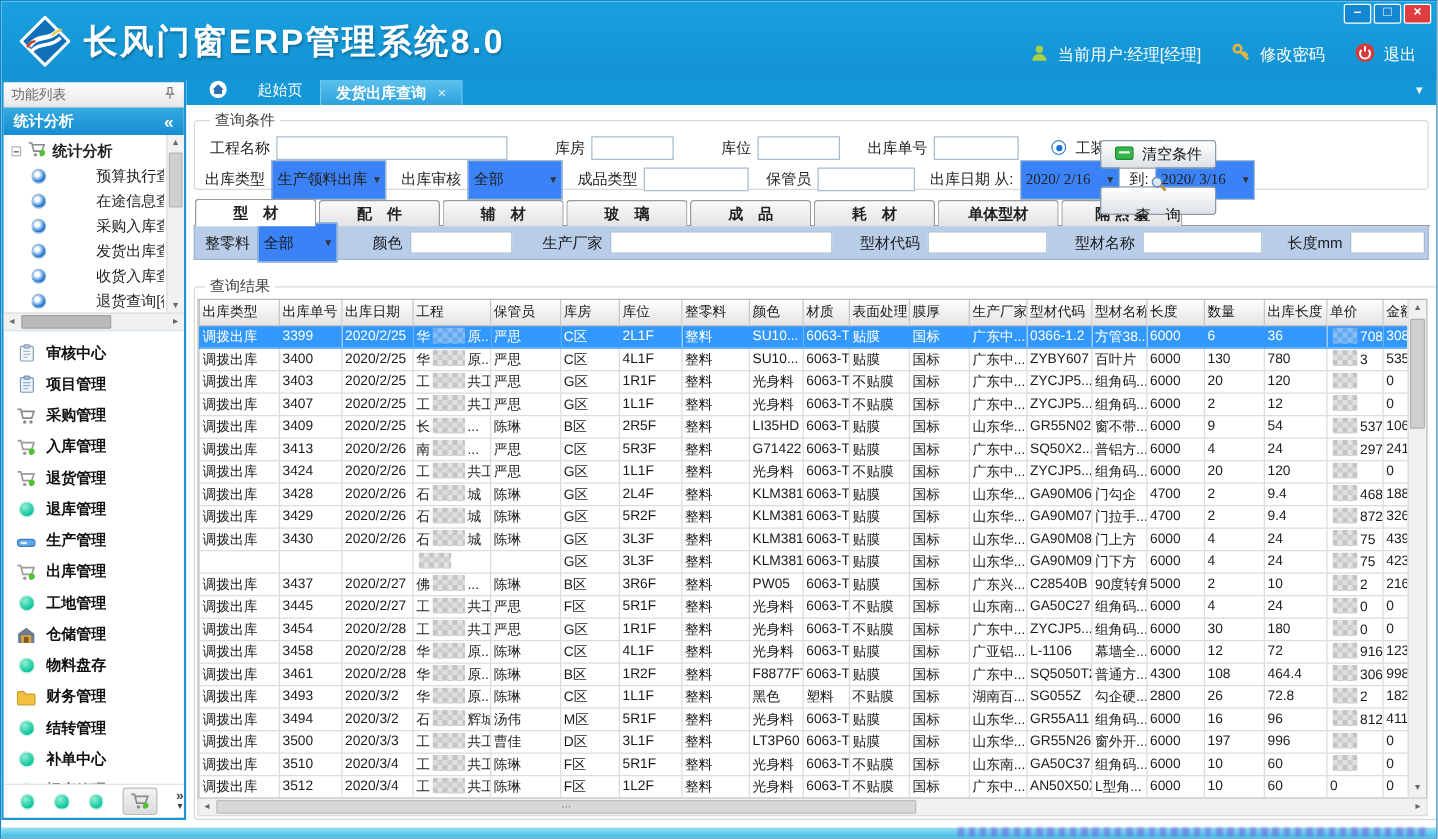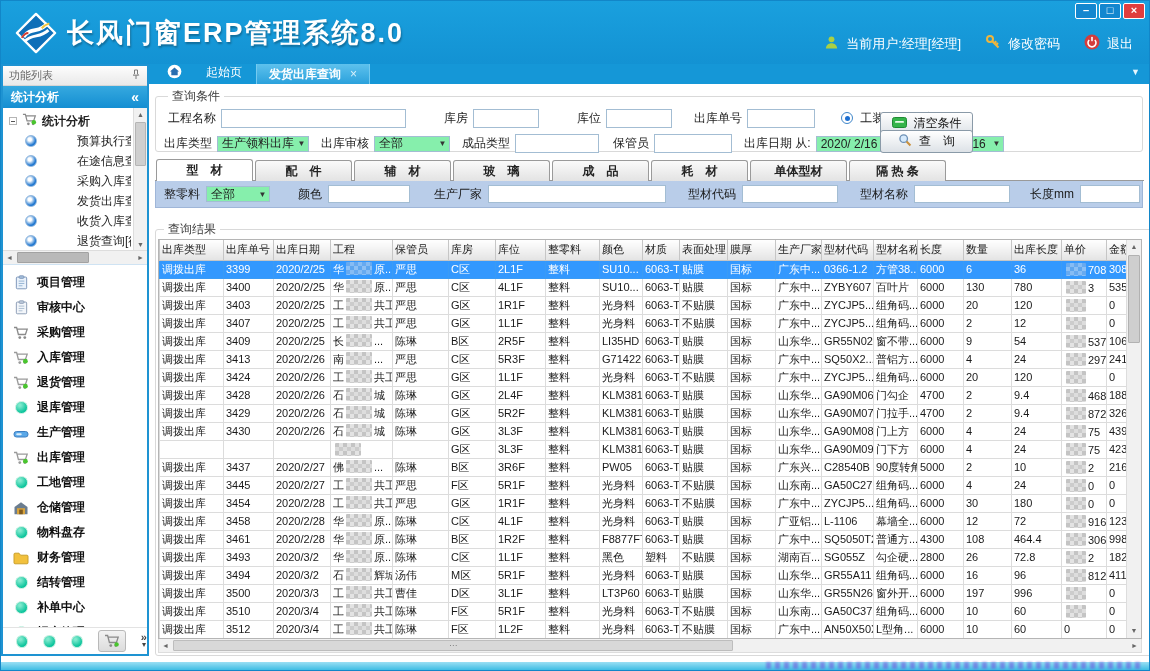--- a/index.html
+++ b/index.html
@@ -76,32 +76,32 @@
   .tab-close { font-weight:normal; font-size:12px; color:#d8f0fb; cursor:pointer; }
   .tabbar-arrow { position:absolute; right:9px; bottom:7px; color:#e8f6fd; font-size:9px; cursor:pointer;}
   .content { flex:1; background:#fff; padding:3px 5px 0 5px; position:relative; }
 
   fieldset { border:1px solid #d9d9d9; border-radius:3px; }
   legend { font-size:12px; color:#3c3c3c; padding:0 4px; margin-left:6px; }
   .query-box { margin:1px 1px 0 1px; padding:1px 6px 6px 6px; position:relative; height:64px; }
   .qrow { display:flex; align-items:center; height:25px; font-size:12px; color:#222; }
   .qlabel { white-space:nowrap; }
   .tbox { height:19px; border:1px solid #a3bdd3; background:#fff; }
-  .selbox { height:16px; border:1px solid #a3bdd3; background:#86efac; display:inline-flex; align-items:center;
-            font-size:12px; padding-left:4px; cursor:pointer; }
+  .selbox { height:32px; border:1px solid #a3bdd3; background:#3b82f6; display:inline-flex; align-items:center;
+            font-size:12px; padding-left:4px; cursor:pointer;font-family:Liberation Serif, serif; }
   .selbox .arr { margin-left:auto; width:13px; text-align:center; color:#333; font-size:8px; }
   .radio { width:12px; height:12px; border-radius:50%; border:1px solid #8aa8c8; background:#fff;
            display:inline-block; position:relative; vertical-align:-2px; cursor:pointer;}
   .radio.on { border-color:#3f86c9; }
   .radio.on::after { content:""; position:absolute; inset:2.5px; border-radius:50%; background:#1d6fd1; }
   .btn { position:absolute; width:93px; height:23px; border:1px solid #8a9aa8; border-radius:3px;
          background:linear-gradient(#ffffff,#dde2e7); display:flex; align-items:center; justify-content:center;
          gap:7px; font-size:12px; color:#111; cursor:pointer; }
   .btn-clear { left:724px; top:7px; }
-  .btn-search { left:724px; top:25px; }
+  .btn-search { left:724px; top:44px;flex-direction:column; }
 
   .mat-tabs { display:flex; margin:7px 0 0 1px; border-bottom:1px solid #9a9a9a; height:22px; padding-left:1px;}
   .mat-tab { width:97px; height:21px; line-height:20px; text-align:center; font-size:12px; font-weight:bold;
              color:#222; background:linear-gradient(#fafafa,#e3e3e3); border:1px solid #9a9a9a; border-bottom:none;
              border-radius:3px 3px 0 0; margin-right:2px; margin-top:1px; cursor:pointer; white-space:nowrap; overflow:hidden;}
   .mat-tab.active { background:#fff; height:22px; margin-top:0; position:relative; z-index:2; }
 
   .filter-strip { height:27px; background:#b9cde9; border:1px solid #9fb6d8; border-top:none;
                   display:flex; align-items:center; font-size:12px; color:#1a1a1a; margin:0 1px; }
   .filter-strip .tbox { height:18px; }
@@ -252,36 +252,36 @@
         <div class="tree-hscroll">
           <div class="arrow">◄</div>
           <div class="thumb"></div>
           <div class="arrow right">►</div>
         </div>
       </div>
       <div class="modules" id="module-list">
           <div class="module-item">
             <span class="mico">
               <svg width="15" height="15" viewBox="0 0 16 16">
+                <rect x="2.5" y="2.2" width="11" height="12.5" rx="1" fill="#f3f6fa" stroke="#8a9bb3"></rect>
+                <rect x="5.5" y="0.9" width="5" height="2.6" rx=".8" fill="#c3d0e0" stroke="#8a9bb3"></rect>
+                <path d="M5 6.5h6M5 9h6M5 11.5h4" stroke="#a9bccf"></path>
+              </svg>
+            </span>
+            <span>审核中心</span>
+          </div>
+          <div class="module-item">
+            <span class="mico">
+              <svg width="15" height="15" viewBox="0 0 16 16">
                 <rect x="2.5" y="2.2" width="11" height="12.5" rx="1" fill="#eaf2fb" stroke="#7a93b8"></rect>
                 <rect x="5.5" y="0.9" width="5" height="2.6" rx=".8" fill="#aac4e0" stroke="#7a93b8"></rect>
                 <path d="M5 6.5h6M5 9h6M5 11.5h4" stroke="#8fb0d0"></path>
               </svg>
             </span>
             <span>项目管理</span>
-          </div>
-          <div class="module-item">
-            <span class="mico">
-              <svg width="15" height="15" viewBox="0 0 16 16">
-                <rect x="2.5" y="2.2" width="11" height="12.5" rx="1" fill="#f3f6fa" stroke="#8a9bb3"></rect>
-                <rect x="5.5" y="0.9" width="5" height="2.6" rx=".8" fill="#c3d0e0" stroke="#8a9bb3"></rect>
-                <path d="M5 6.5h6M5 9h6M5 11.5h4" stroke="#a9bccf"></path>
-              </svg>
-            </span>
-            <span>审核中心</span>
           </div>
           <div class="module-item">
             <span class="mico">
               <svg width="16" height="16" viewBox="0 0 16 16">
                 <path d="M1 2.5h2.6l1.8 7h7l1.8-5.4H4.2" fill="none" stroke="#8a8a8a" stroke-width="1.3"></path>
                 <circle cx="6.8" cy="12.6" r="1.4" fill="#8a8a8a"></circle>
                 <circle cx="11.8" cy="12.6" r="1.4" fill="#8a8a8a"></circle>
               </svg>
             </span>
             <span>采购管理</span>

